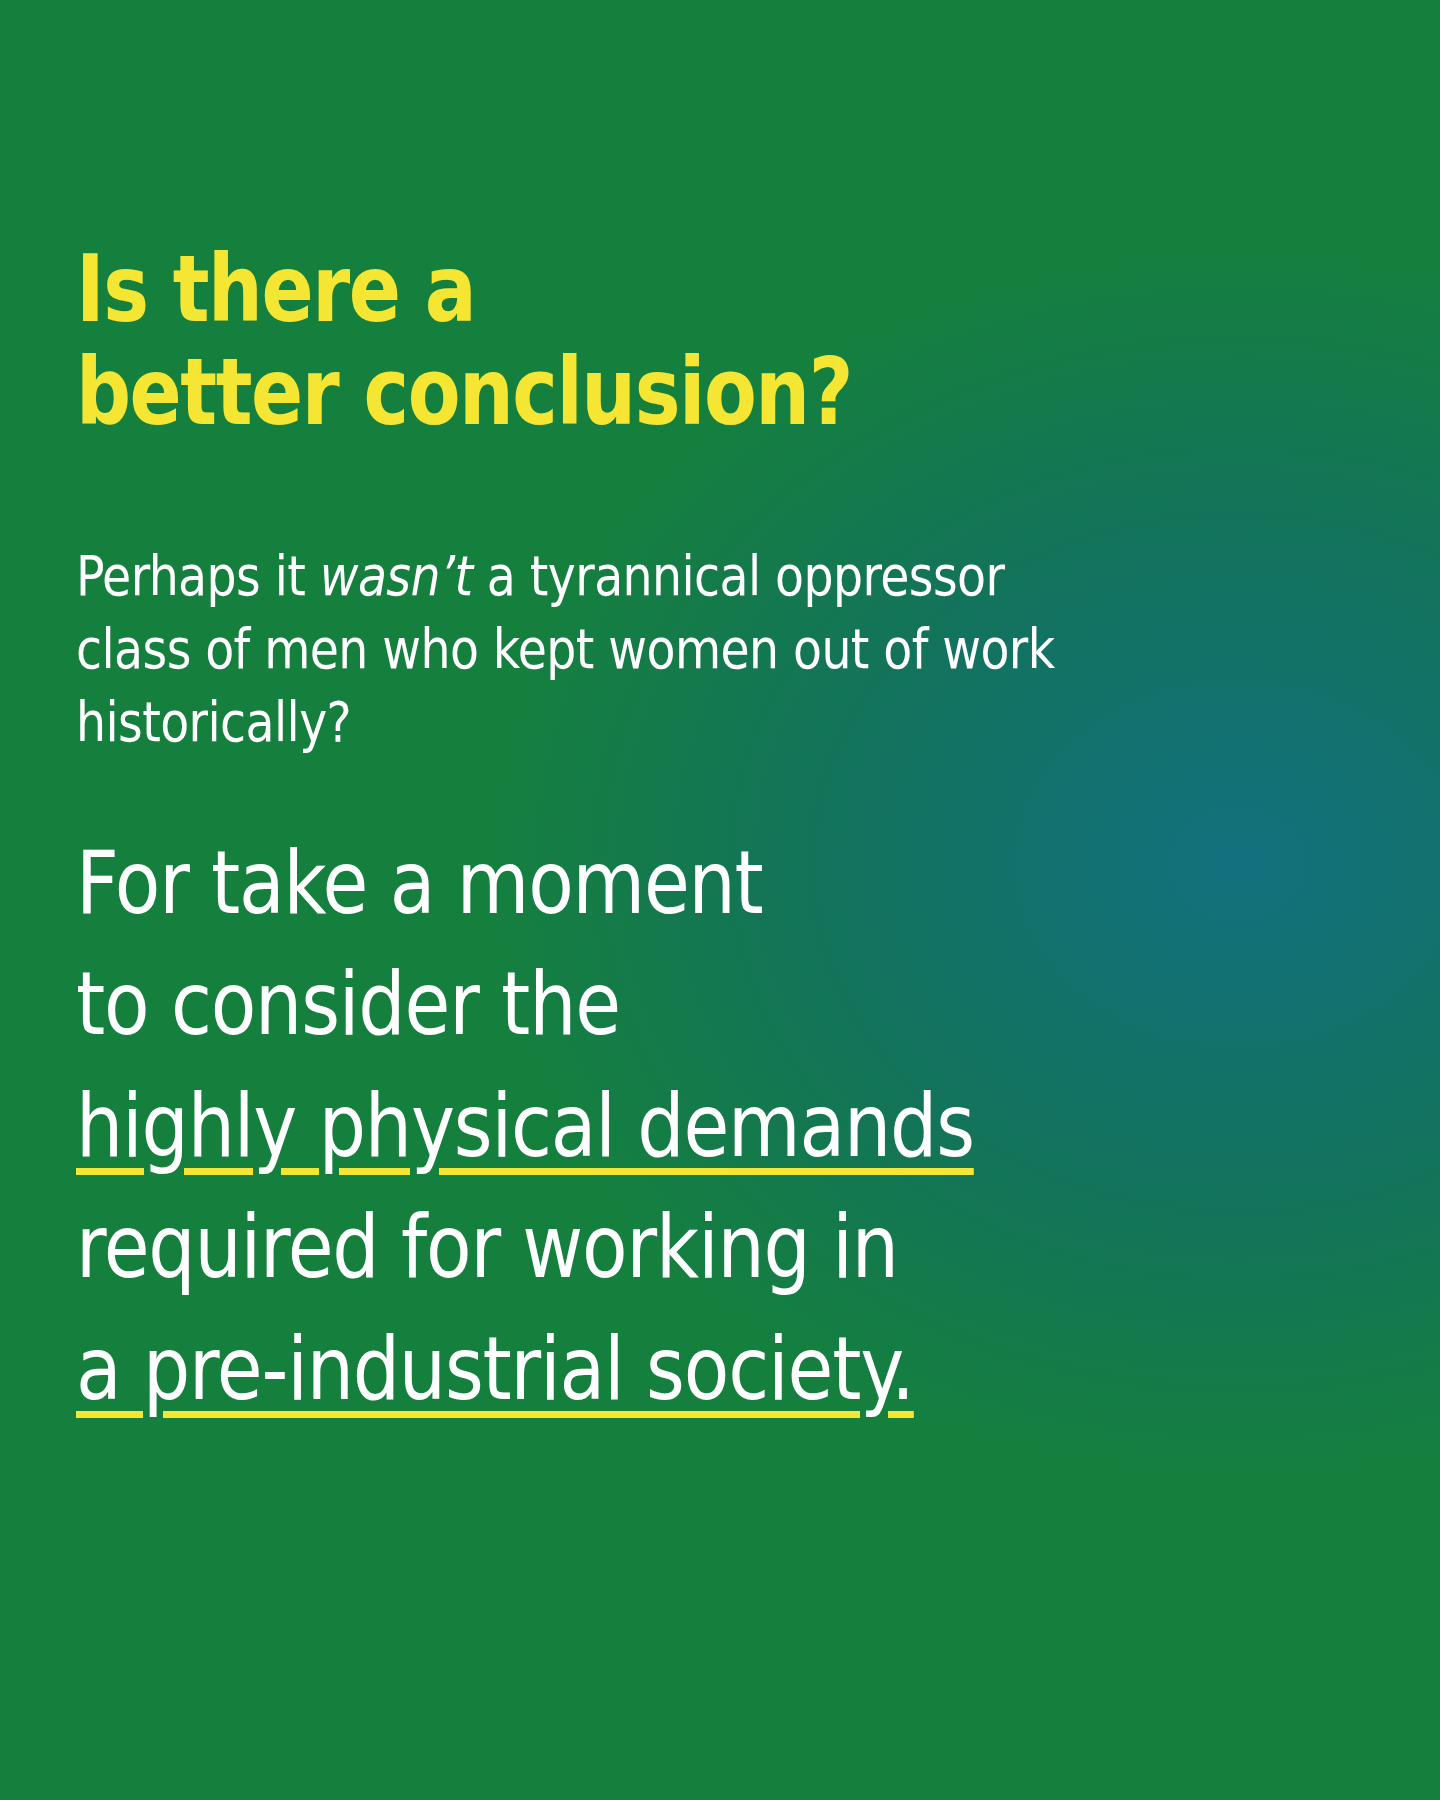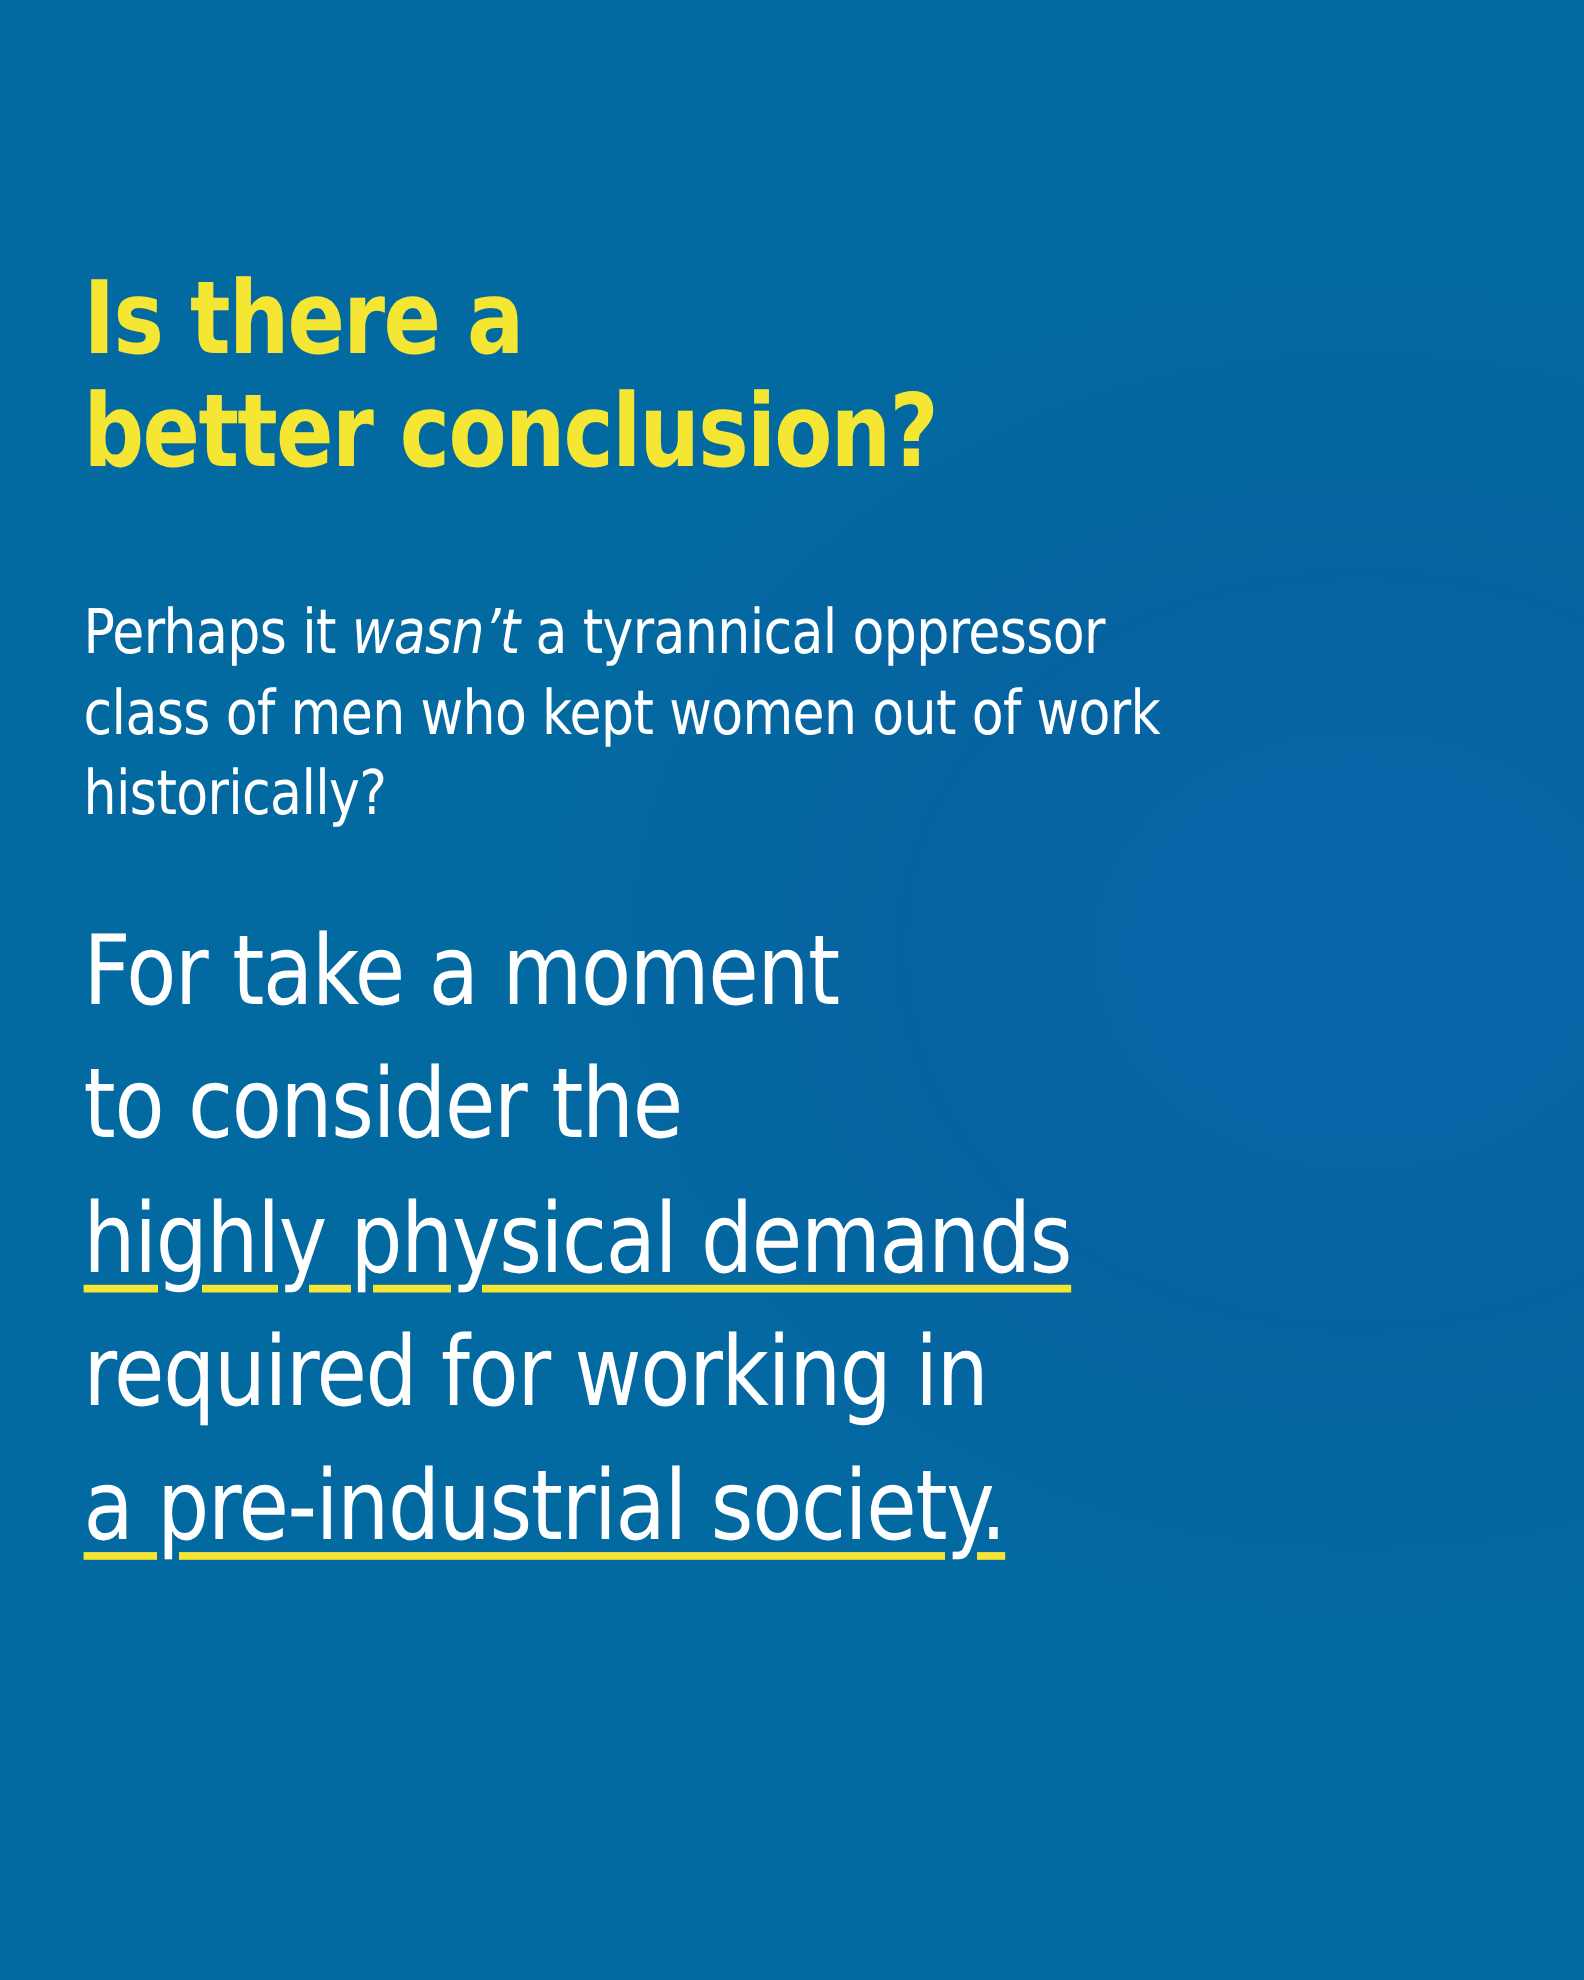--- a/index.html
+++ b/index.html
@@ -10,21 +10,21 @@
     width: 1440px;
     height: 1800px;
     overflow: hidden;
     font-family: "Liberation Sans", "DejaVu Sans", sans-serif;
   }
 
   #slide {
     position: relative;
     width: 1440px;
     height: 1800px;
-    background-color: #0369a1;
+    background-color: #15803d;
     background-image:
       radial-gradient(ellipse 1500px 1250px at 78% 52%, #0b57a4 0%, #0a4f98 22%, #074border 40%, rgba(7,67,130,0) 72%),
       linear-gradient(135deg, #022d5f 0%, #03356c 28%, #054884 60%, #034278 82%, #022c5d 100%);
     overflow: hidden;
   }
 
   
   #slide::after {
     content: "";
     position: absolute;

